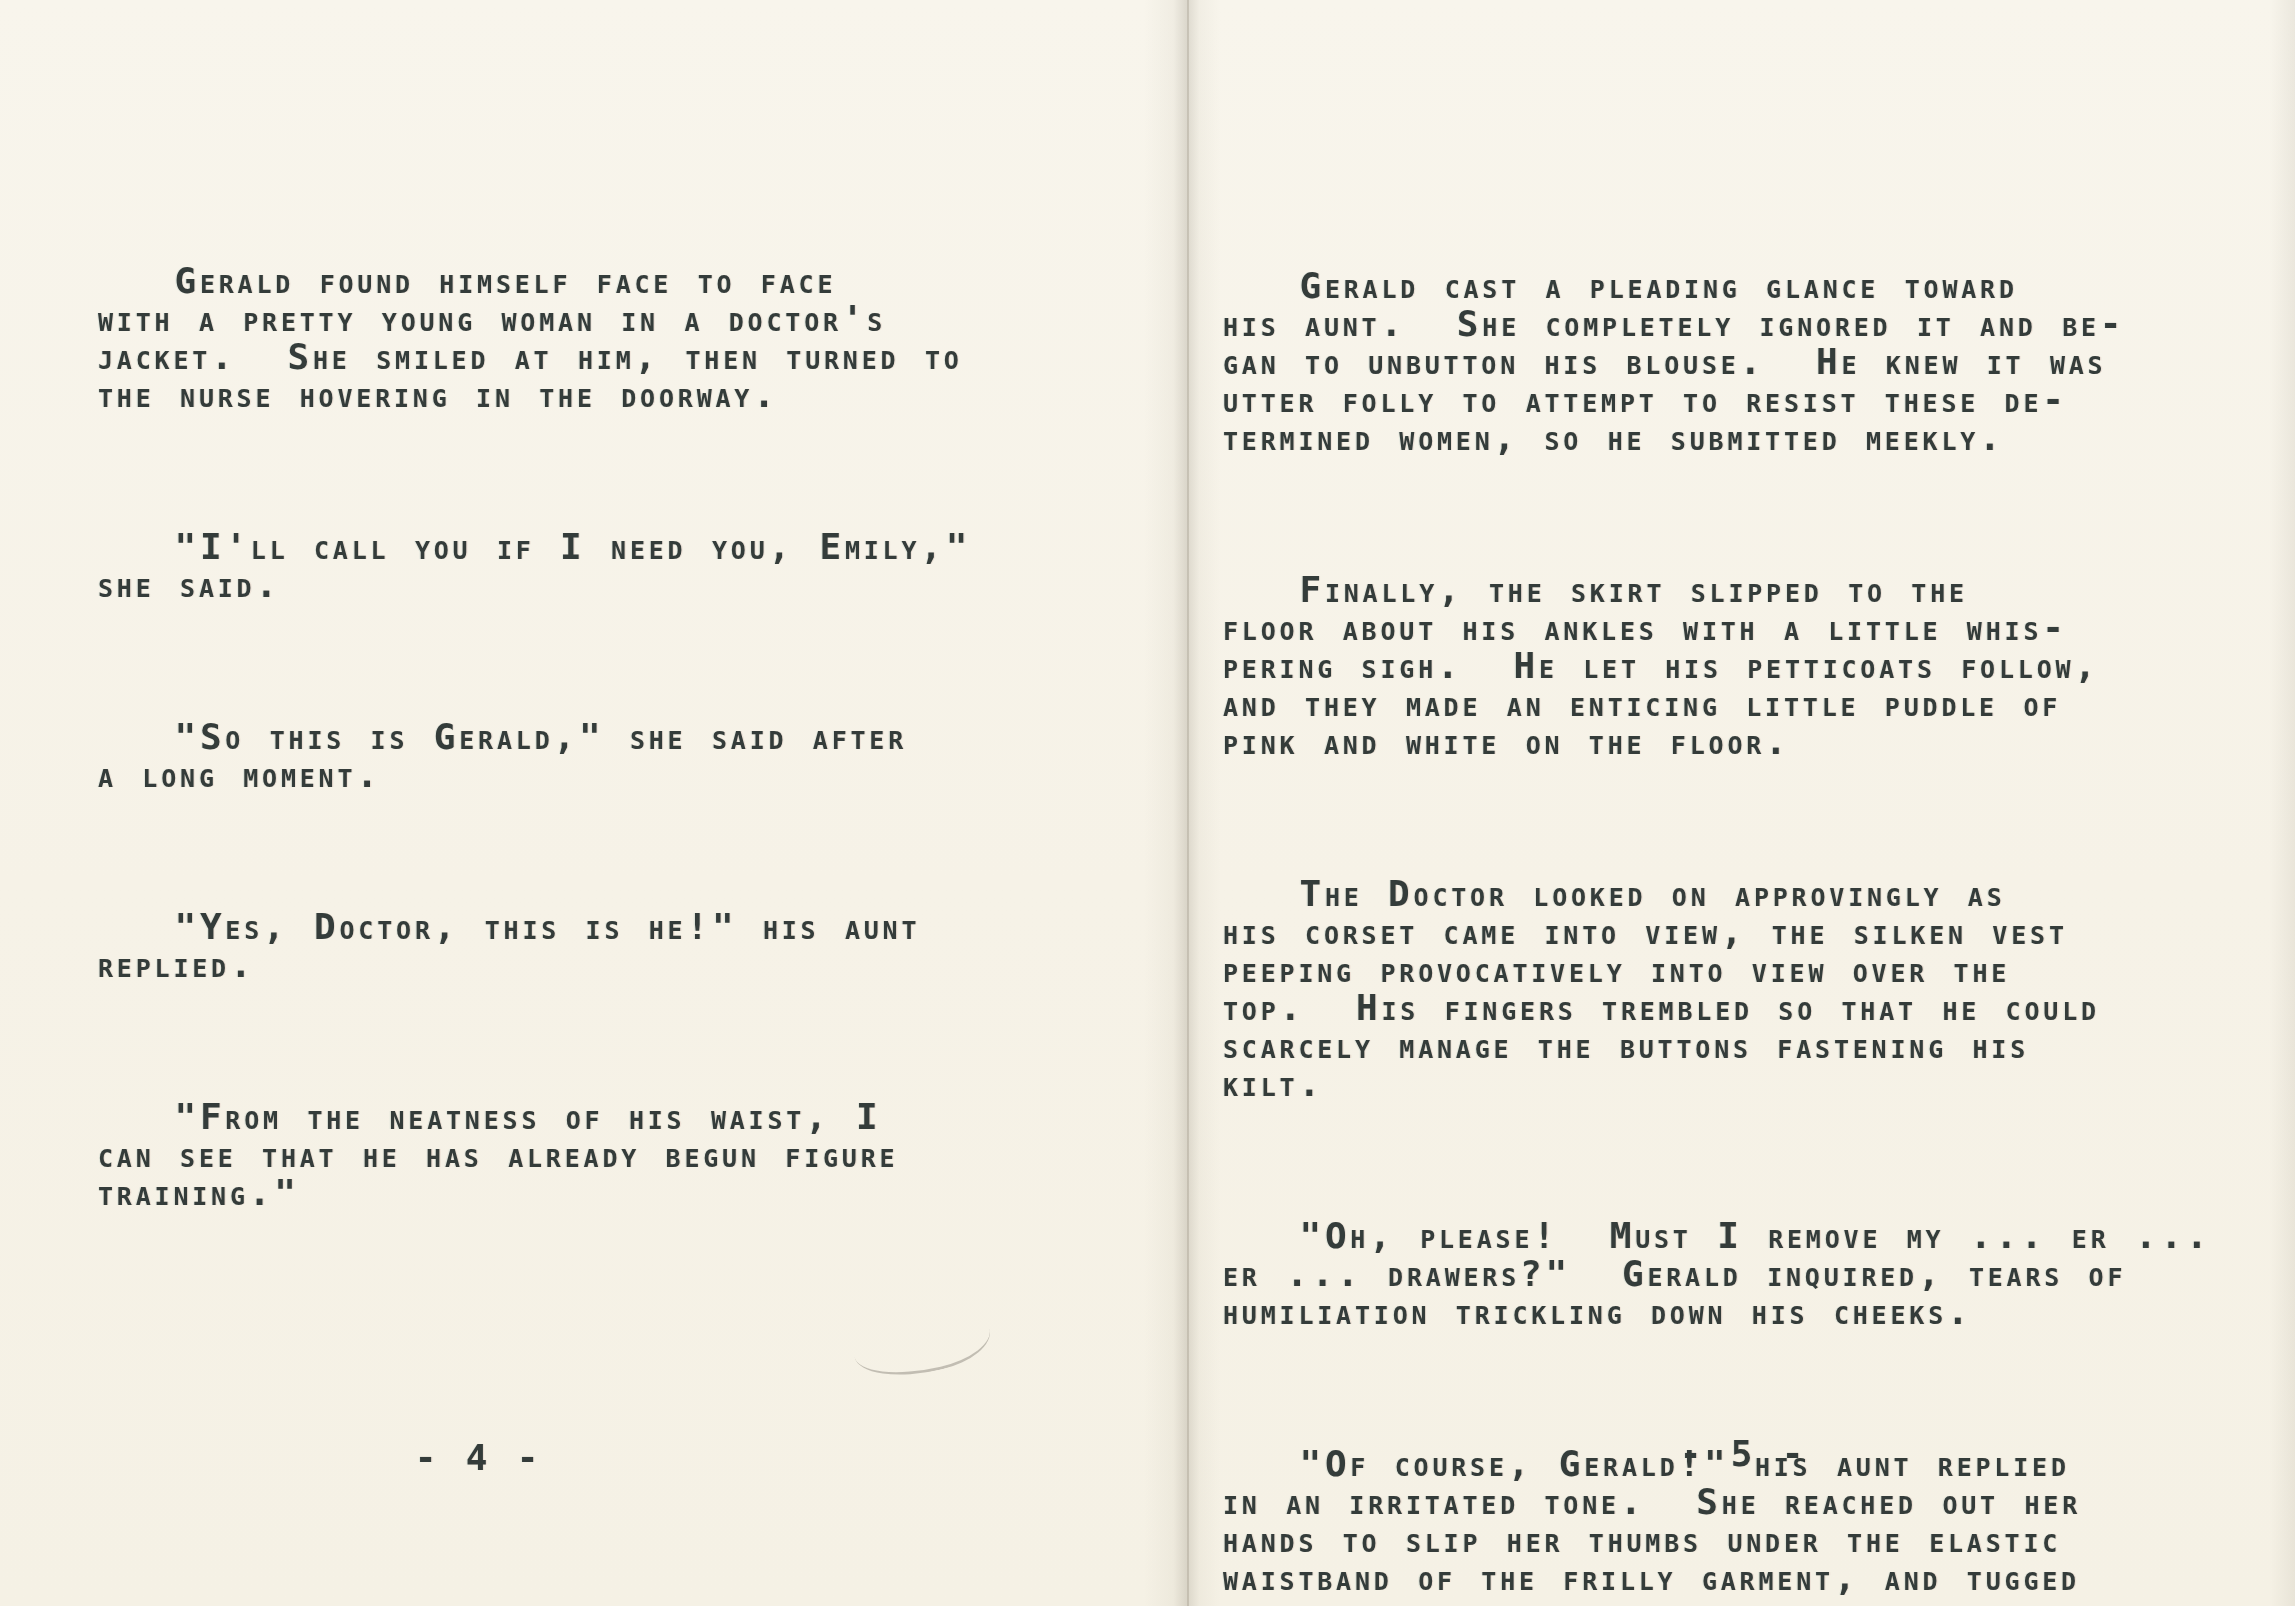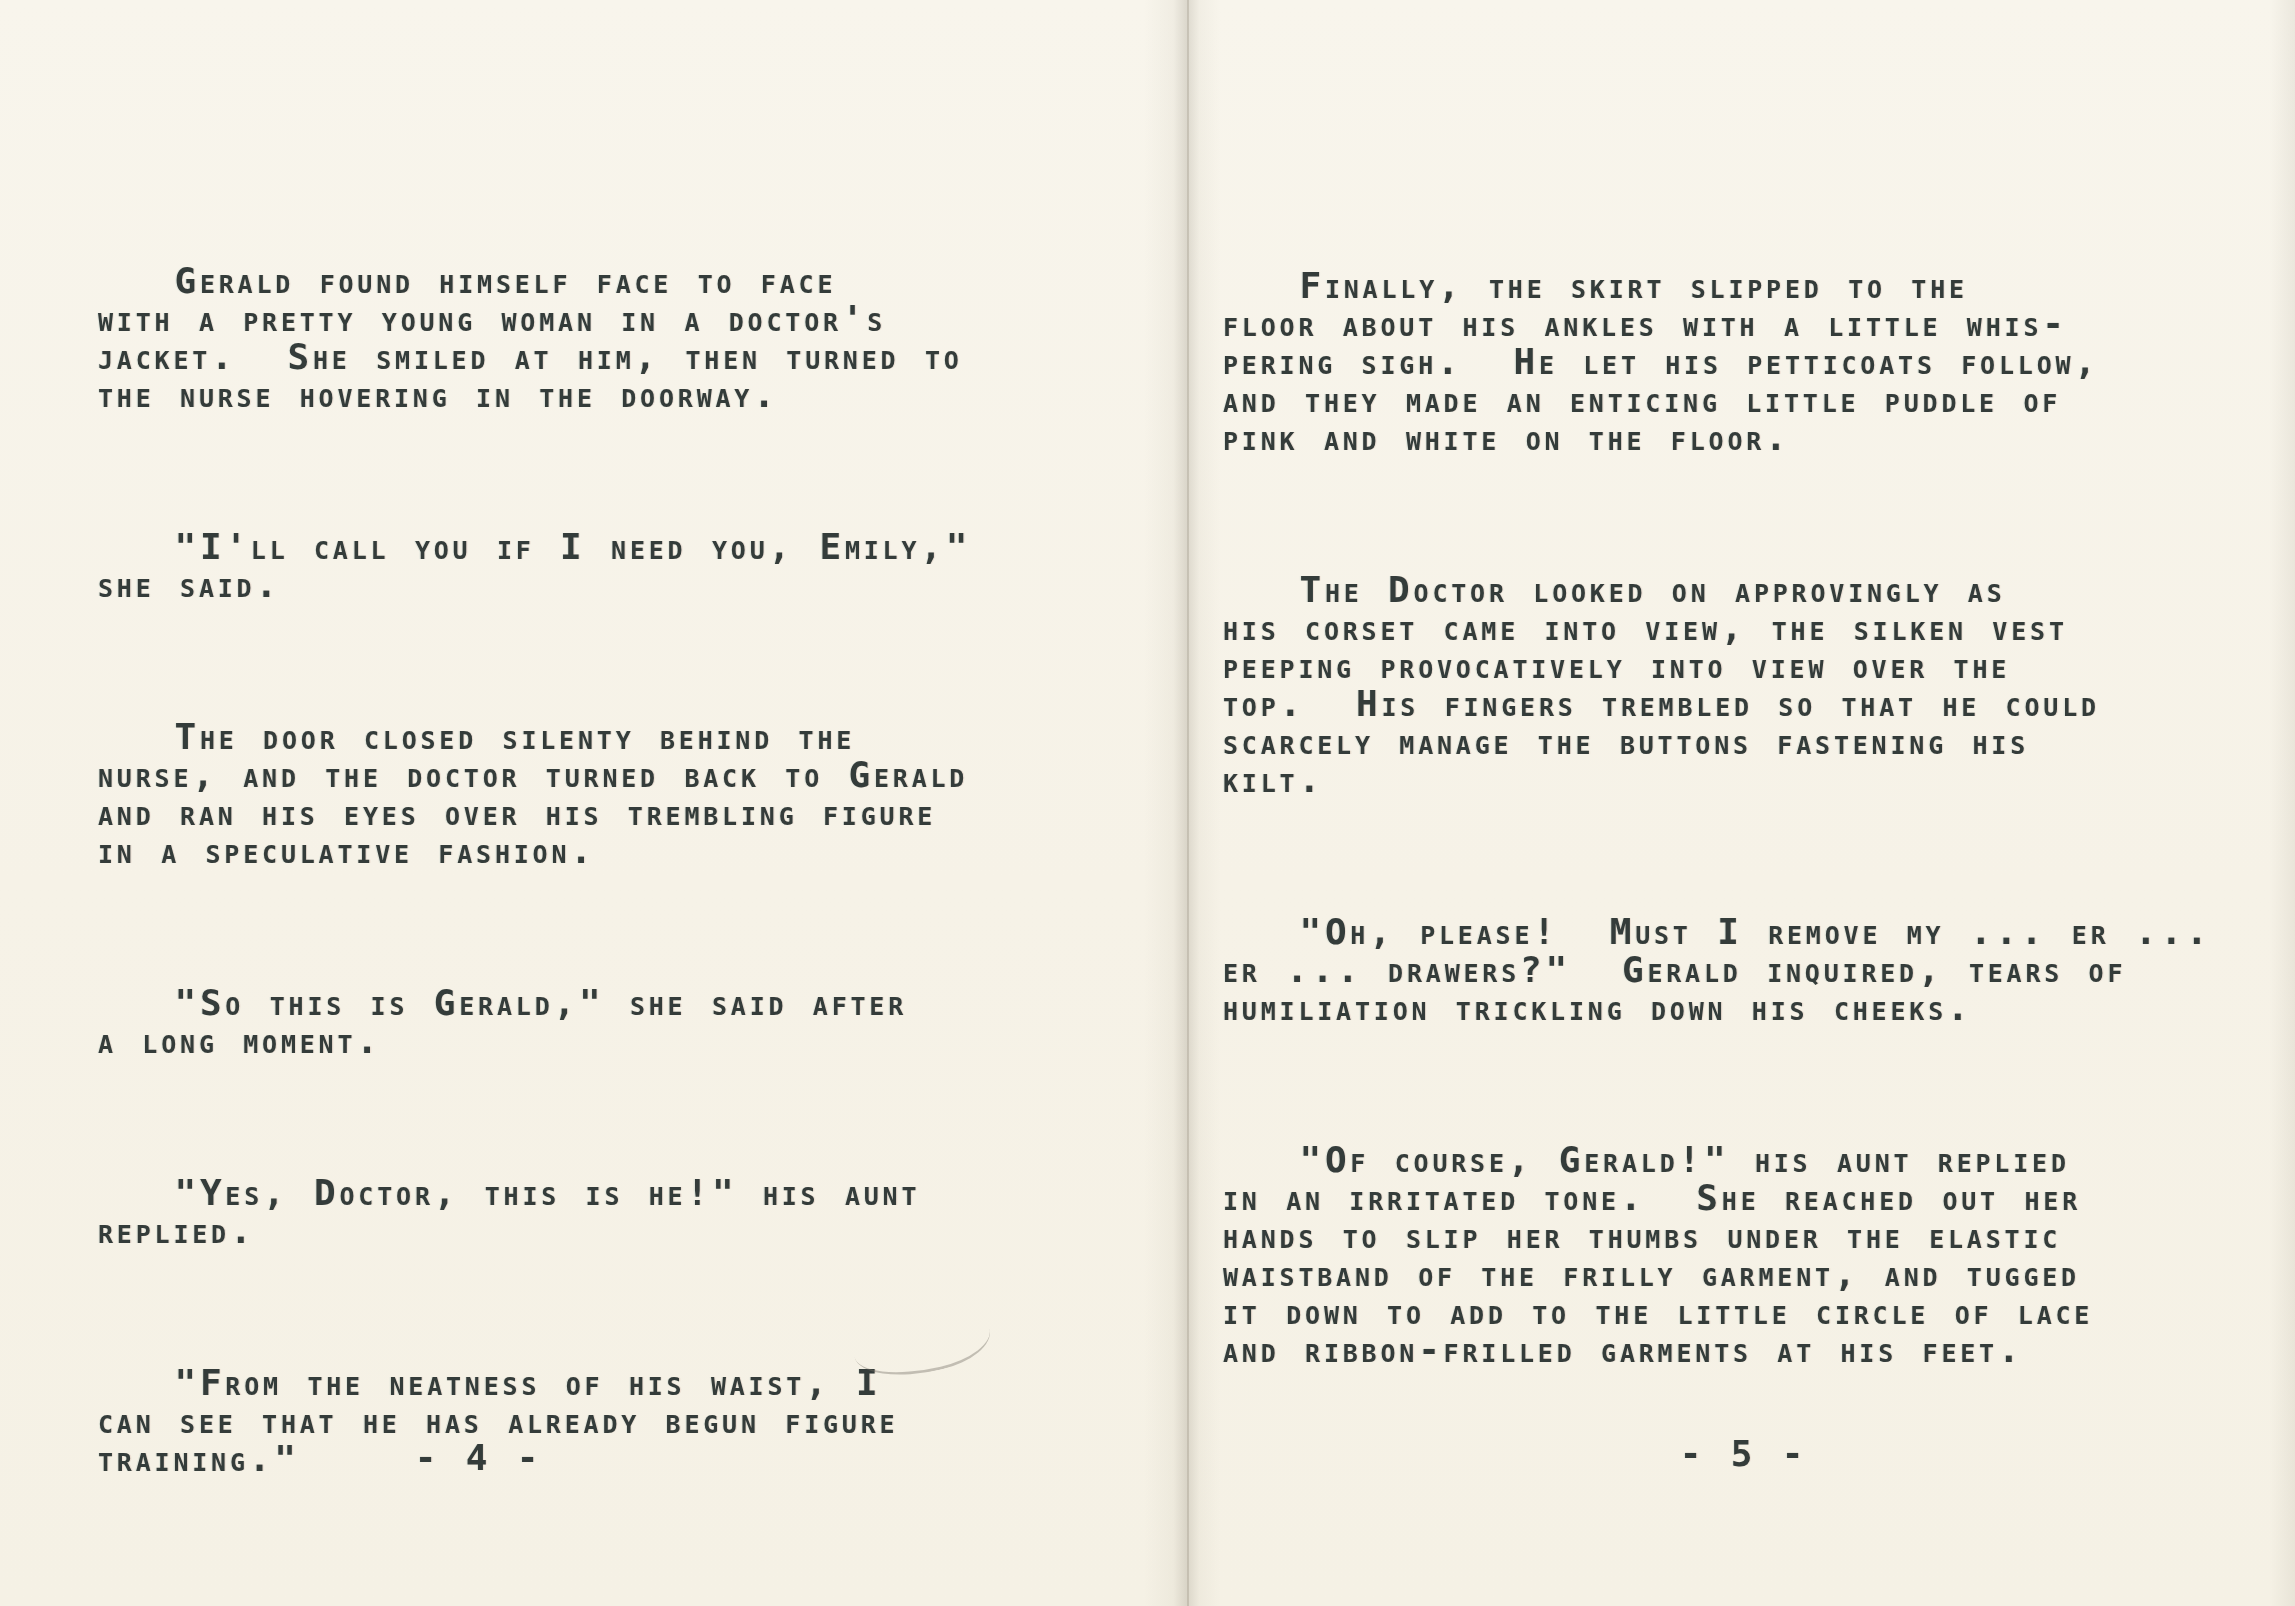--- a/index.html
+++ b/index.html
@@ -110,38 +110,39 @@
   <div class="fold-line"></div>
   <div class="edge-right"></div>
 
   <div class="typewriter text-col-left">
     <div class="para">   Gerald found himself face to face
 with a pretty young woman in a doctor's
 jacket.  She smiled at him, then turned to
 the nurse hovering in the doorway.</div>
     <div class="para">   "I'll call you if I need you, Emily,"
 she said.</div>
-    <div class="para">   The door closed silenty behind the
-nurse, and the doctor turned back to Gerald
-and ran his eyes over his trembling figure
-in a speculative fashion.</div>
     <div class="para">   "So this is Gerald," she said after
 a long moment.</div>
     <div class="para">   "Yes, Doctor, this is he!" his aunt
 replied.</div>
     <div class="para">   "From the neatness of his waist, I
 can see that he has already begun figure
 training."</div>
     
     
   </div>
   <div class="typewriter page-footer page-footer-left">- 4 -</div>
   <div class="pencil-mark"></div>
 
   <div class="typewriter text-col-right">
+    <div class="para">   Gerald cast a pleading glance toward
+his aunt.  She completely ignored it and be-
+gan to unbutton his blouse.  He knew it was
+utter folly to attempt to resist these de-
+termined women, so he submitted meekly.</div>
     <div class="para">   Finally, the skirt slipped to the
 floor about his ankles with a little whis-
 pering sigh.  He let his petticoats follow,
 and they made an enticing little puddle of
 pink and white on the floor.</div>
     <div class="para">   The Doctor looked on approvingly as
 his corset came into view, the silken vest
 peeping provocatively into view over the
 top.  His fingers trembled so that he could
 scarcely manage the buttons fastening his

